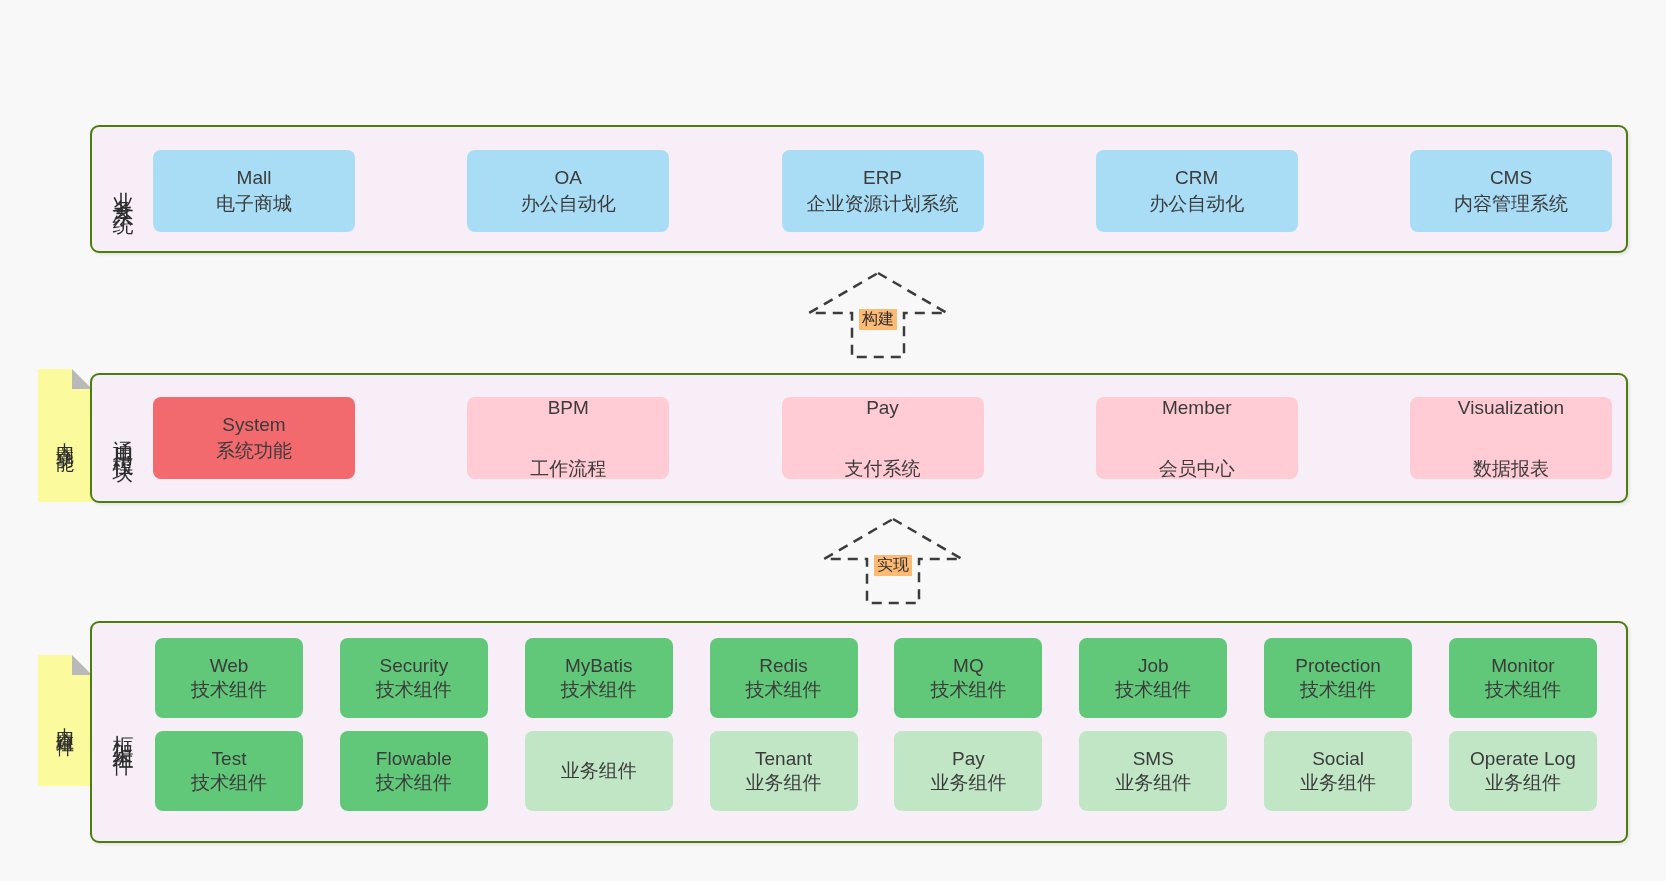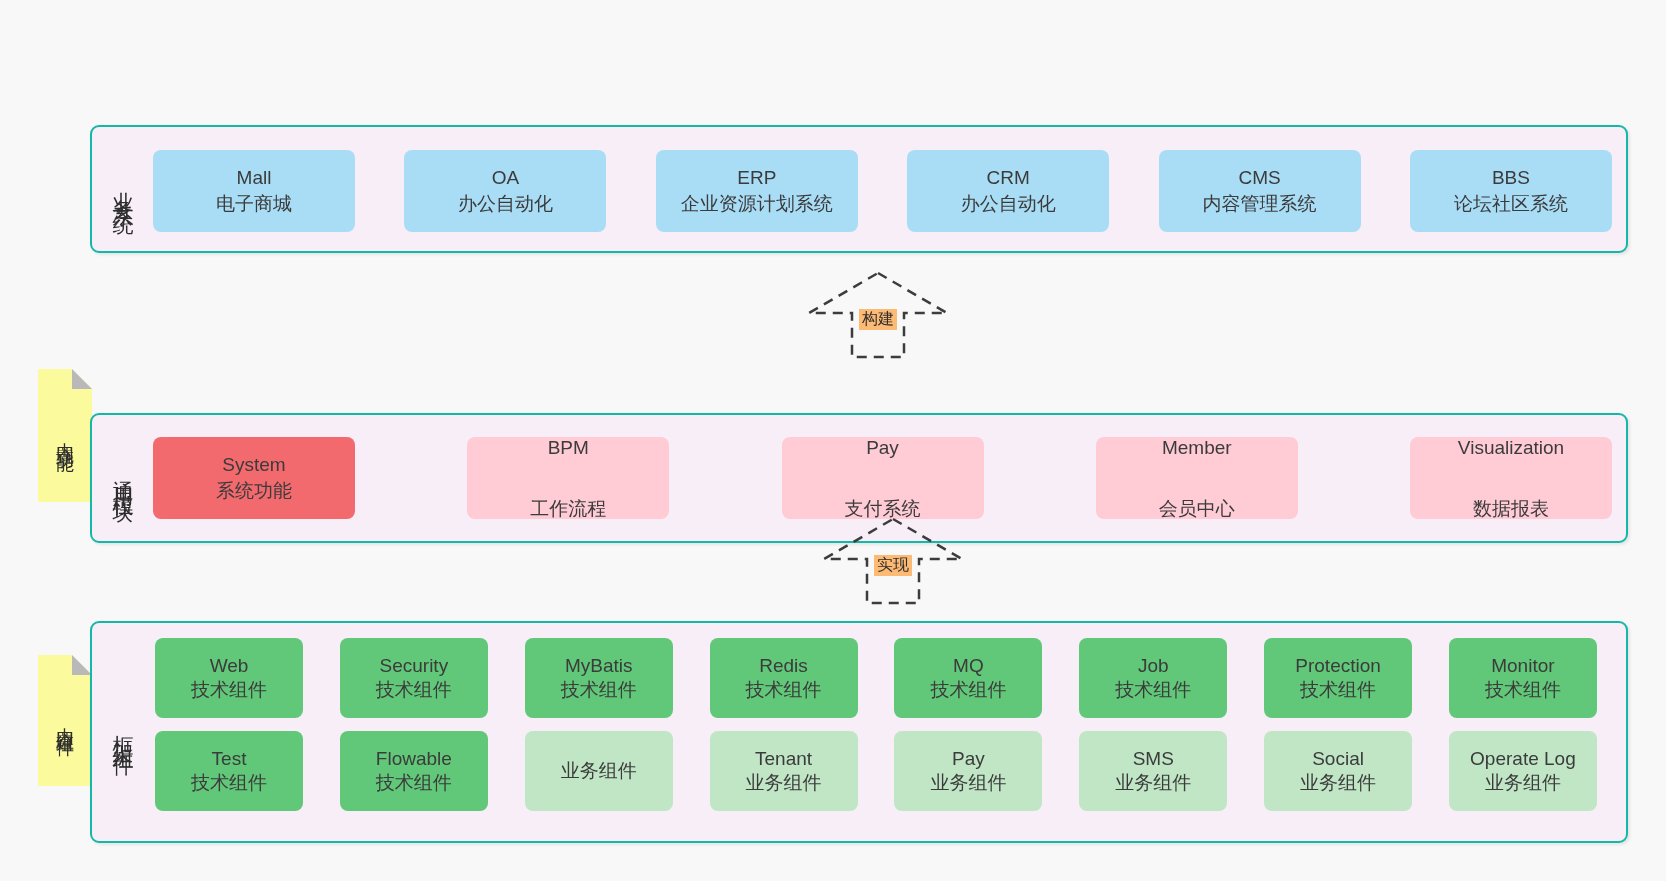--- a/index.html
+++ b/index.html
@@ -11,21 +11,21 @@
   .canvas {
     position: relative;
     width: 1666px;
     height: 881px;
     background: #f8f8f8;
     overflow: hidden;
   }
   .panel {
     position: absolute;
     background: #f7eef7;
-    border: 2px solid #14b8a6;
+    border: 2px solid #4d7c0f;
     border-radius: 9px;
     box-sizing: border-box;
     box-shadow: 2px 2px 3px rgba(0,0,0,0.08);
   }
   .vlabel {
     position: absolute;
     left: 0; top: 0; bottom: 0;
     width: 62px;
     display: flex;
     align-items: center;
@@ -144,35 +144,31 @@
           <div>企业资源计划系统</div>
         </div>
         <div class="box box6 v-blue">
           <div>CRM</div>
           <div>办公自动化</div>
         </div>
         <div class="box box6 v-blue">
           <div>CMS</div>
           <div>内容管理系统</div>
         </div>
-        <div class="box box6 v-blue">
-          <div>BBS</div>
-          <div>论坛社区系统</div>
-        </div>
       </div>
   </section>
 
   <div class="arrow" style="left:807px; top:271px;">
     <svg width="142" height="88" viewBox="0 0 142 88">
       <polygon points="71,2 140,42 97,42 97,86 45,86 45,42 2,42" fill="none" stroke="#3c3c3c" stroke-width="2.5" stroke-dasharray="10 7"></polygon>
     </svg>
     <span class="arrow-label">构建</span>
   </div>
 
-  <section class="panel" style="left:90px; top:373px; width:1538px; height:130px;margin-top:40px;">
+  <section class="panel" style="left:90px; top:373px; width:1538px; height:130px;">
     <div class="vlabel">
       <span>通用模块</span>
     </div>
     <div class="boxes boxes-6" id="boxes-modules" style="top:22px;">
         <div class="box box6 v-red">
           <div>System</div>
           <div>系统功能</div>
         </div>
         <div class="box box6 v-pink">
           <div>BPM</div>

